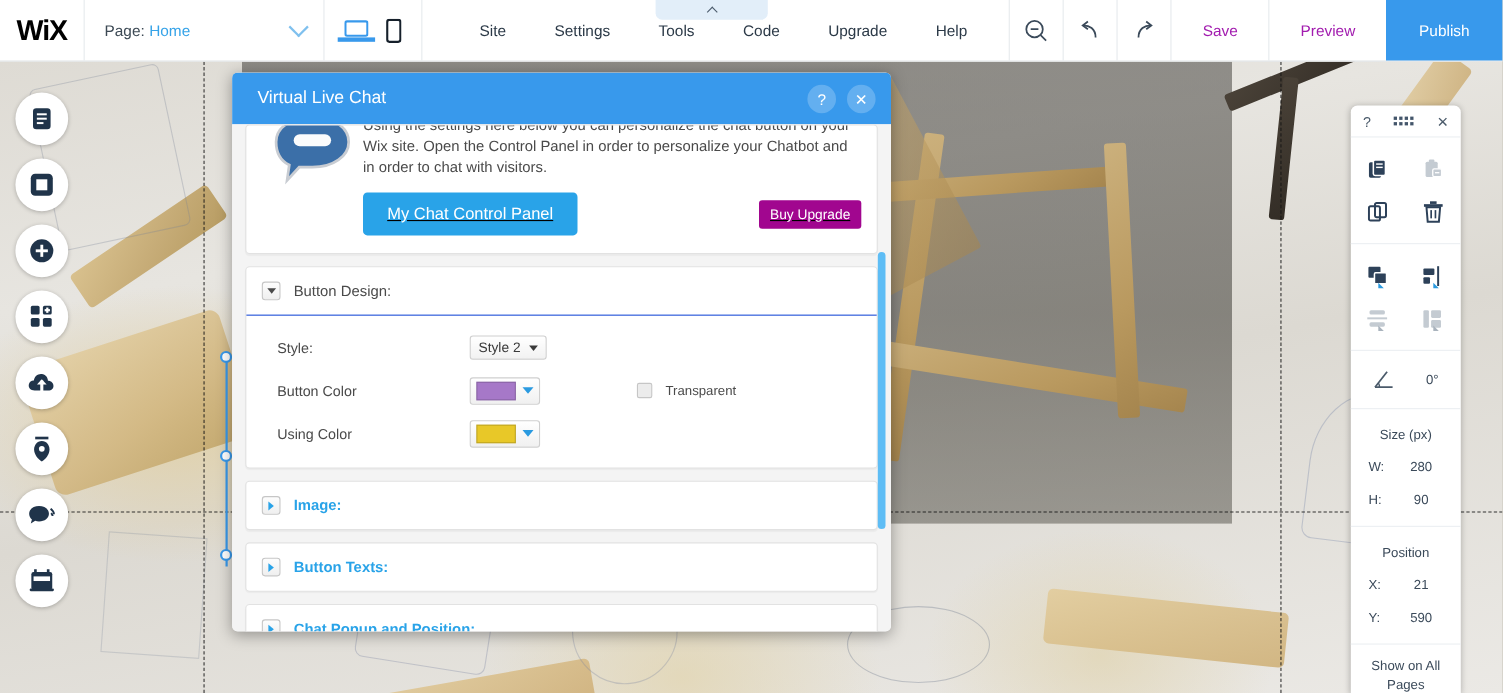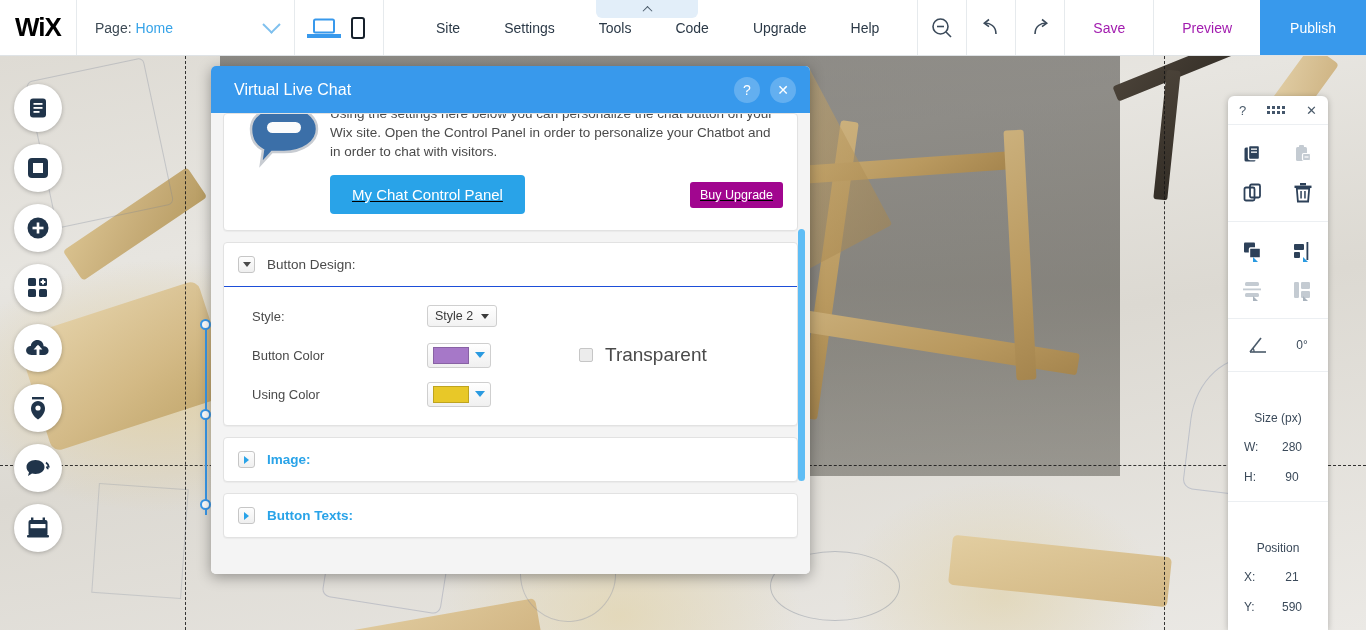--- a/index.html
+++ b/index.html
@@ -170,21 +170,21 @@
             border-top: 5px solid #3a3a3a; }
   .color-box {
     border: 1px solid #cfcfcf; border-radius: 3px; background: linear-gradient(#fff,#f0f0f0);
     padding: 3px 5px; display: inline-flex; align-items: center; gap: 6px; cursor: pointer;
   }
   .swatch { width: 36px; height: 17px; border: 1px solid rgba(0,0,0,.18); }
   .tri-blue { width: 0; height: 0; border-left: 5px solid transparent; border-right: 5px solid transparent;
               border-top: 6px solid #2a9ae0; }
   .chk-wrap { display: flex; align-items: center; margin-left: 88px; }
   .chk { width: 14px; height: 14px; border: 1px solid #c6c6c6; background: #ececec; border-radius: 2px; cursor: pointer; }
-  .chk-label { margin-left: 12px; font-size: 19px; color: #4a4a4a; }
+  .chk-label { margin-left: 12px; font-size: 12px; color: #4a4a4a; }
   #dlg-scrollbar {
     position: absolute; right: 5px; top: 116px; width: 7px; height: 252px;
     background: #5ebdf5; border-radius: 4px; cursor: pointer;
   }
 
   
   .sel-line { position: absolute; width: 0; border-left: 2px solid #3899ec; z-index: 33; }
   .sel-dot {
     position: absolute; width: 11px; height: 11px; border-radius: 50%;
     background: #fff; border: 2px solid #3899ec; z-index: 34; cursor: pointer;
@@ -198,21 +198,21 @@
   }
   #rp-header { height: 28px; display: flex; align-items: center; justify-content: space-between;
                padding: 0 11px; flex: 0 0 auto; }
   #rp-header span { cursor: pointer; color: #4a5a6a; font-size: 13px; }
   .dots-grid { display: grid; grid-template-columns: repeat(4,3px); grid-gap: 2px; cursor: grab; }
   .dots-grid i { width: 3px; height: 3px; background: #44566b; display: block; }
   .rp-sect { border-top: 1px solid #eceff2; padding: 9px 0; }
   .rp-icons { display: grid; grid-template-columns: 1fr 1fr; }
   .rp-ic { height: 39px; display:flex; align-items:center; justify-content:center; cursor: pointer; position: relative; }
   .rp-row { display: flex; align-items: center; justify-content: center; gap: 26px; height: 34px; }
-  .rp-center { text-align: center; padding: 7px 0; margin-top: 23px; }
+  .rp-center { text-align: center; padding: 7px 0; }
   .rp-kv { display: flex; align-items: center; justify-content: center; gap: 6px; height: 30px; }
   .rp-kv .k { width: 22px; text-align: left; }
   .rp-kv .v { width: 40px; text-align: center; }
   .rp-showall { text-align: center; line-height: 17px; padding: 11px 6px; }
   .corner-tri { position: absolute; bottom: 8px; right: 20px; width: 0; height: 0;
                 border-left: 5px solid transparent; border-top: 5px solid #2a9ae0; transform: rotate(180deg); }
   .corner-tri.gray { border-top-color: #a9b3bd; }
 </style>
 </head>
 <body>
@@ -464,20 +464,28 @@
 
     <div class="card">
       <div class="sec-head">
         <div class="toggle-box">
             <span class="tri-right"></span>
           </div>
         <div class="sec-title link">Button Texts:</div>
       </div>
     </div>
 
+    <div class="card">
+      <div class="sec-head">
+        <div class="toggle-box">
+            <span class="tri-right"></span>
+          </div>
+        <div class="sec-title link">Chat Popup and Position:</div>
+      </div>
+    </div>
 
     <div id="dlg-scrollbar"></div>
   </div>
 </div>
 
 <div id="right-panel">
   <div id="rp-header">
     <span>?</span>
     <span class="dots-grid">
       <i></i>

